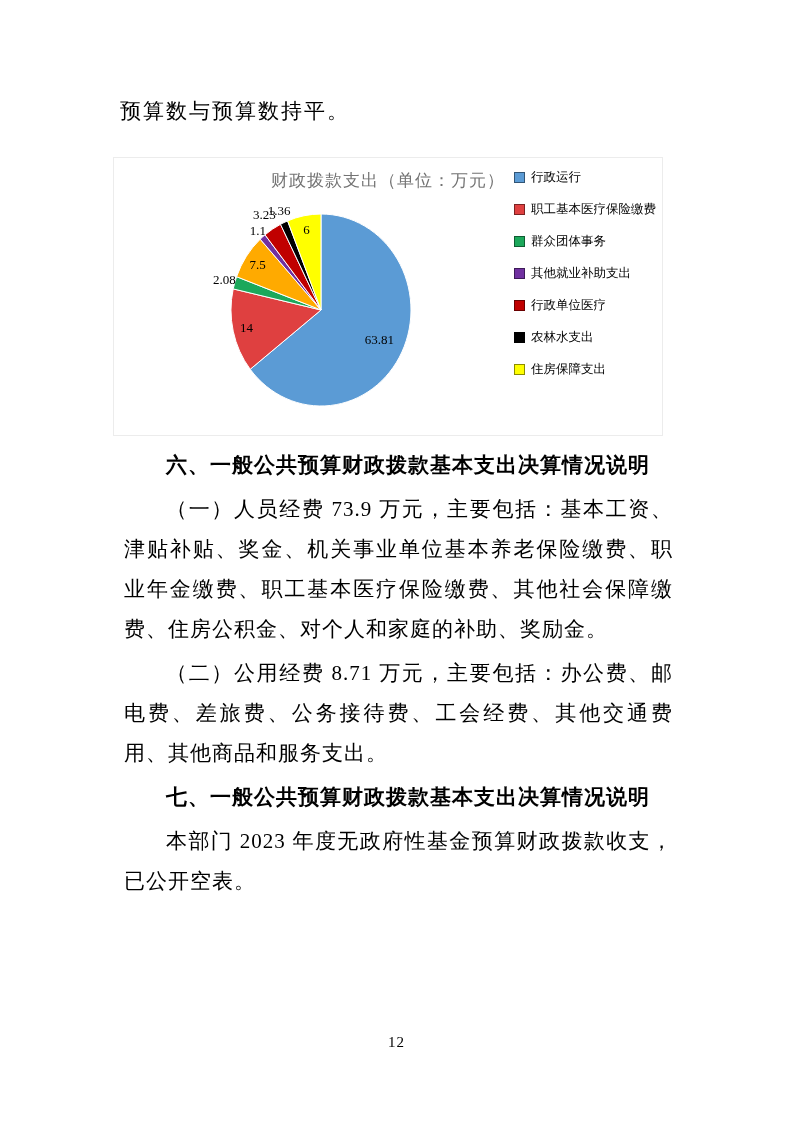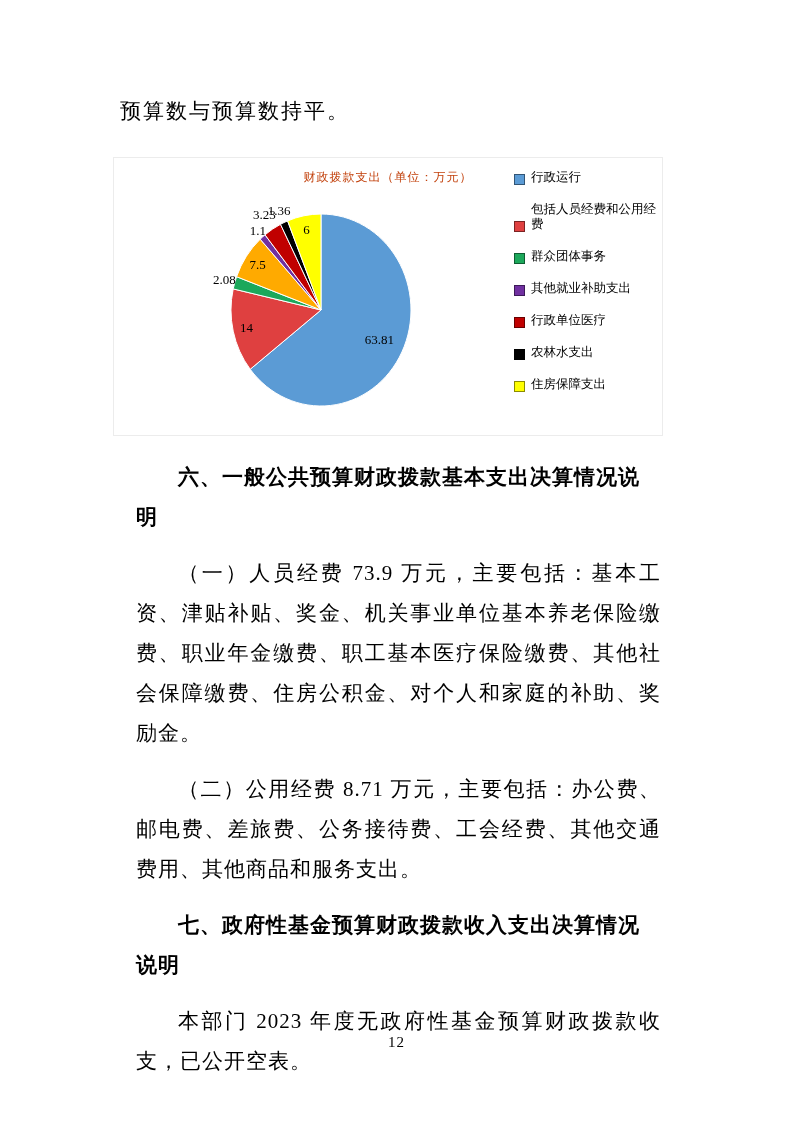--- a/index.html
+++ b/index.html
@@ -12,44 +12,44 @@
     position:absolute;left:120px;top:96px;width:560px;margin:0;
     font-size:21px;letter-spacing:2px;line-height:30px;
   }
   
   .chart-frame{
     position:absolute;left:113px;top:157px;width:548px;height:277px;
     border:1px solid #ececec;background:#fff;
   }
   .chart-title{
     position:absolute;left:0;top:11px;width:100%;text-align:center;
-    font-size:12px;color:#c2410c;letter-spacing:1px;
+    font-size:17px;color:#737373;letter-spacing:1px;
   }
   .pie-svg{position:absolute;left:0;top:0;width:548px;height:277px;}
   .pie-label{
     font-family:"Liberation Serif","DejaVu Serif",serif;
     font-size:13px;fill:#000;
   }
   .legend{position:absolute;left:400px;top:12px;width:144px;}
-  .legend-item{display:flex;align-items:flex-end;margin-bottom:17px;}
+  .legend-item{display:flex;align-items:flex-start;margin-bottom:17px;}
   .legend-swatch{
     width:11px;height:11px;flex:none;margin:2px 6px 0 0;
     border:1px solid rgba(0,0,0,0.45);box-sizing:border-box;
   }
   .legend-label{
     font-size:12.5px;line-height:15px;color:#000;
     font-family:"Liberation Serif","DejaVu Serif",serif;
   }
   
   .doc-body{
     position:absolute;left:120px;top:441px;width:557px;
     font-size:21px;line-height:40px;letter-spacing:1px;
     text-align:justify;
   }
-  .doc-body p{margin:16px;text-indent:2em;}
+  .doc-body p{margin:4px;text-indent:2em;}
   .doc-body p.heading{
     font-family:"Liberation Sans","DejaVu Sans",sans-serif;
     font-weight:700;letter-spacing:1px;text-align:left;
   }
   .seg{font-weight:normal;}
   .seg-bold{
     font-weight:400;
     font-family:"Liberation Sans","DejaVu Sans",sans-serif;
   }
   .page-number{
@@ -84,21 +84,21 @@
         <path d="M207,152 L173.6,62.9 A90,96 0 0 1 207.0,56.0 Z" fill="#FFFF00" stroke="#ffffff" stroke-width="1"></path>
         <text x="192.5" y="75.9" text-anchor="middle" class="pie-label">6</text>
       </svg>
     <div id="legend" class="legend">
         <div class="legend-item">
           <span class="legend-swatch" style="background: rgb(91, 155, 213);"></span>
           <span class="legend-label">行政运行</span>
         </div>
         <div class="legend-item">
           <span class="legend-swatch" style="background: rgb(223, 64, 64);"></span>
-          <span class="legend-label">包括人员经费和公用经费</span>
+          <span class="legend-label">职工基本医疗保险缴费</span>
         </div>
         <div class="legend-item">
           <span class="legend-swatch" style="background: rgb(28, 168, 91);"></span>
           <span class="legend-label">群众团体事务</span>
         </div>
         <div class="legend-item">
           <span class="legend-swatch" style="background: rgb(112, 48, 160);"></span>
           <span class="legend-label">其他就业补助支出</span>
         </div>
         <div class="legend-item">
@@ -113,19 +113,19 @@
           <span class="legend-swatch" style="background: rgb(255, 255, 0);"></span>
           <span class="legend-label">住房保障支出</span>
         </div>
       </div>
   </div>
 
   <div id="paragraphs" class="doc-body">
       <p class="heading">六、一般公共预算财政拨款基本支出决算情况说明</p>
       <p class="para"><span class="seg">（一）</span><span class="seg-bold">人员经费</span><span class="seg"> 73.9 万元，主要包括：基本工资、津贴补贴、奖金、机关事业单位基本养老保险缴费、职业年金缴费、职工基本医疗保险缴费、其他社会保障缴费、住房公积金、对个人和家庭的补助、奖励金。</span></p>
       <p class="para"><span class="seg">（二）</span><span class="seg-bold">公用经费</span><span class="seg"> 8.71 万元，主要包括：办公费、邮电费、差旅费、公务接待费、工会经费、其他交通费用、其他商品和服务支出。</span></p>
-      <p class="heading">七、政府性基金预算财政拨款收入支出决算情况说明</p>
+      <p class="heading">七、一般公共预算财政拨款基本支出决算情况说明</p>
       <p class="para"><span class="seg">本部门 2023 年度无政府性基金预算财政拨款收支，已公开空表。</span></p>
     </div>
 
   <div class="page-number">12</div>
 
 </div>
 
 </body></html>

